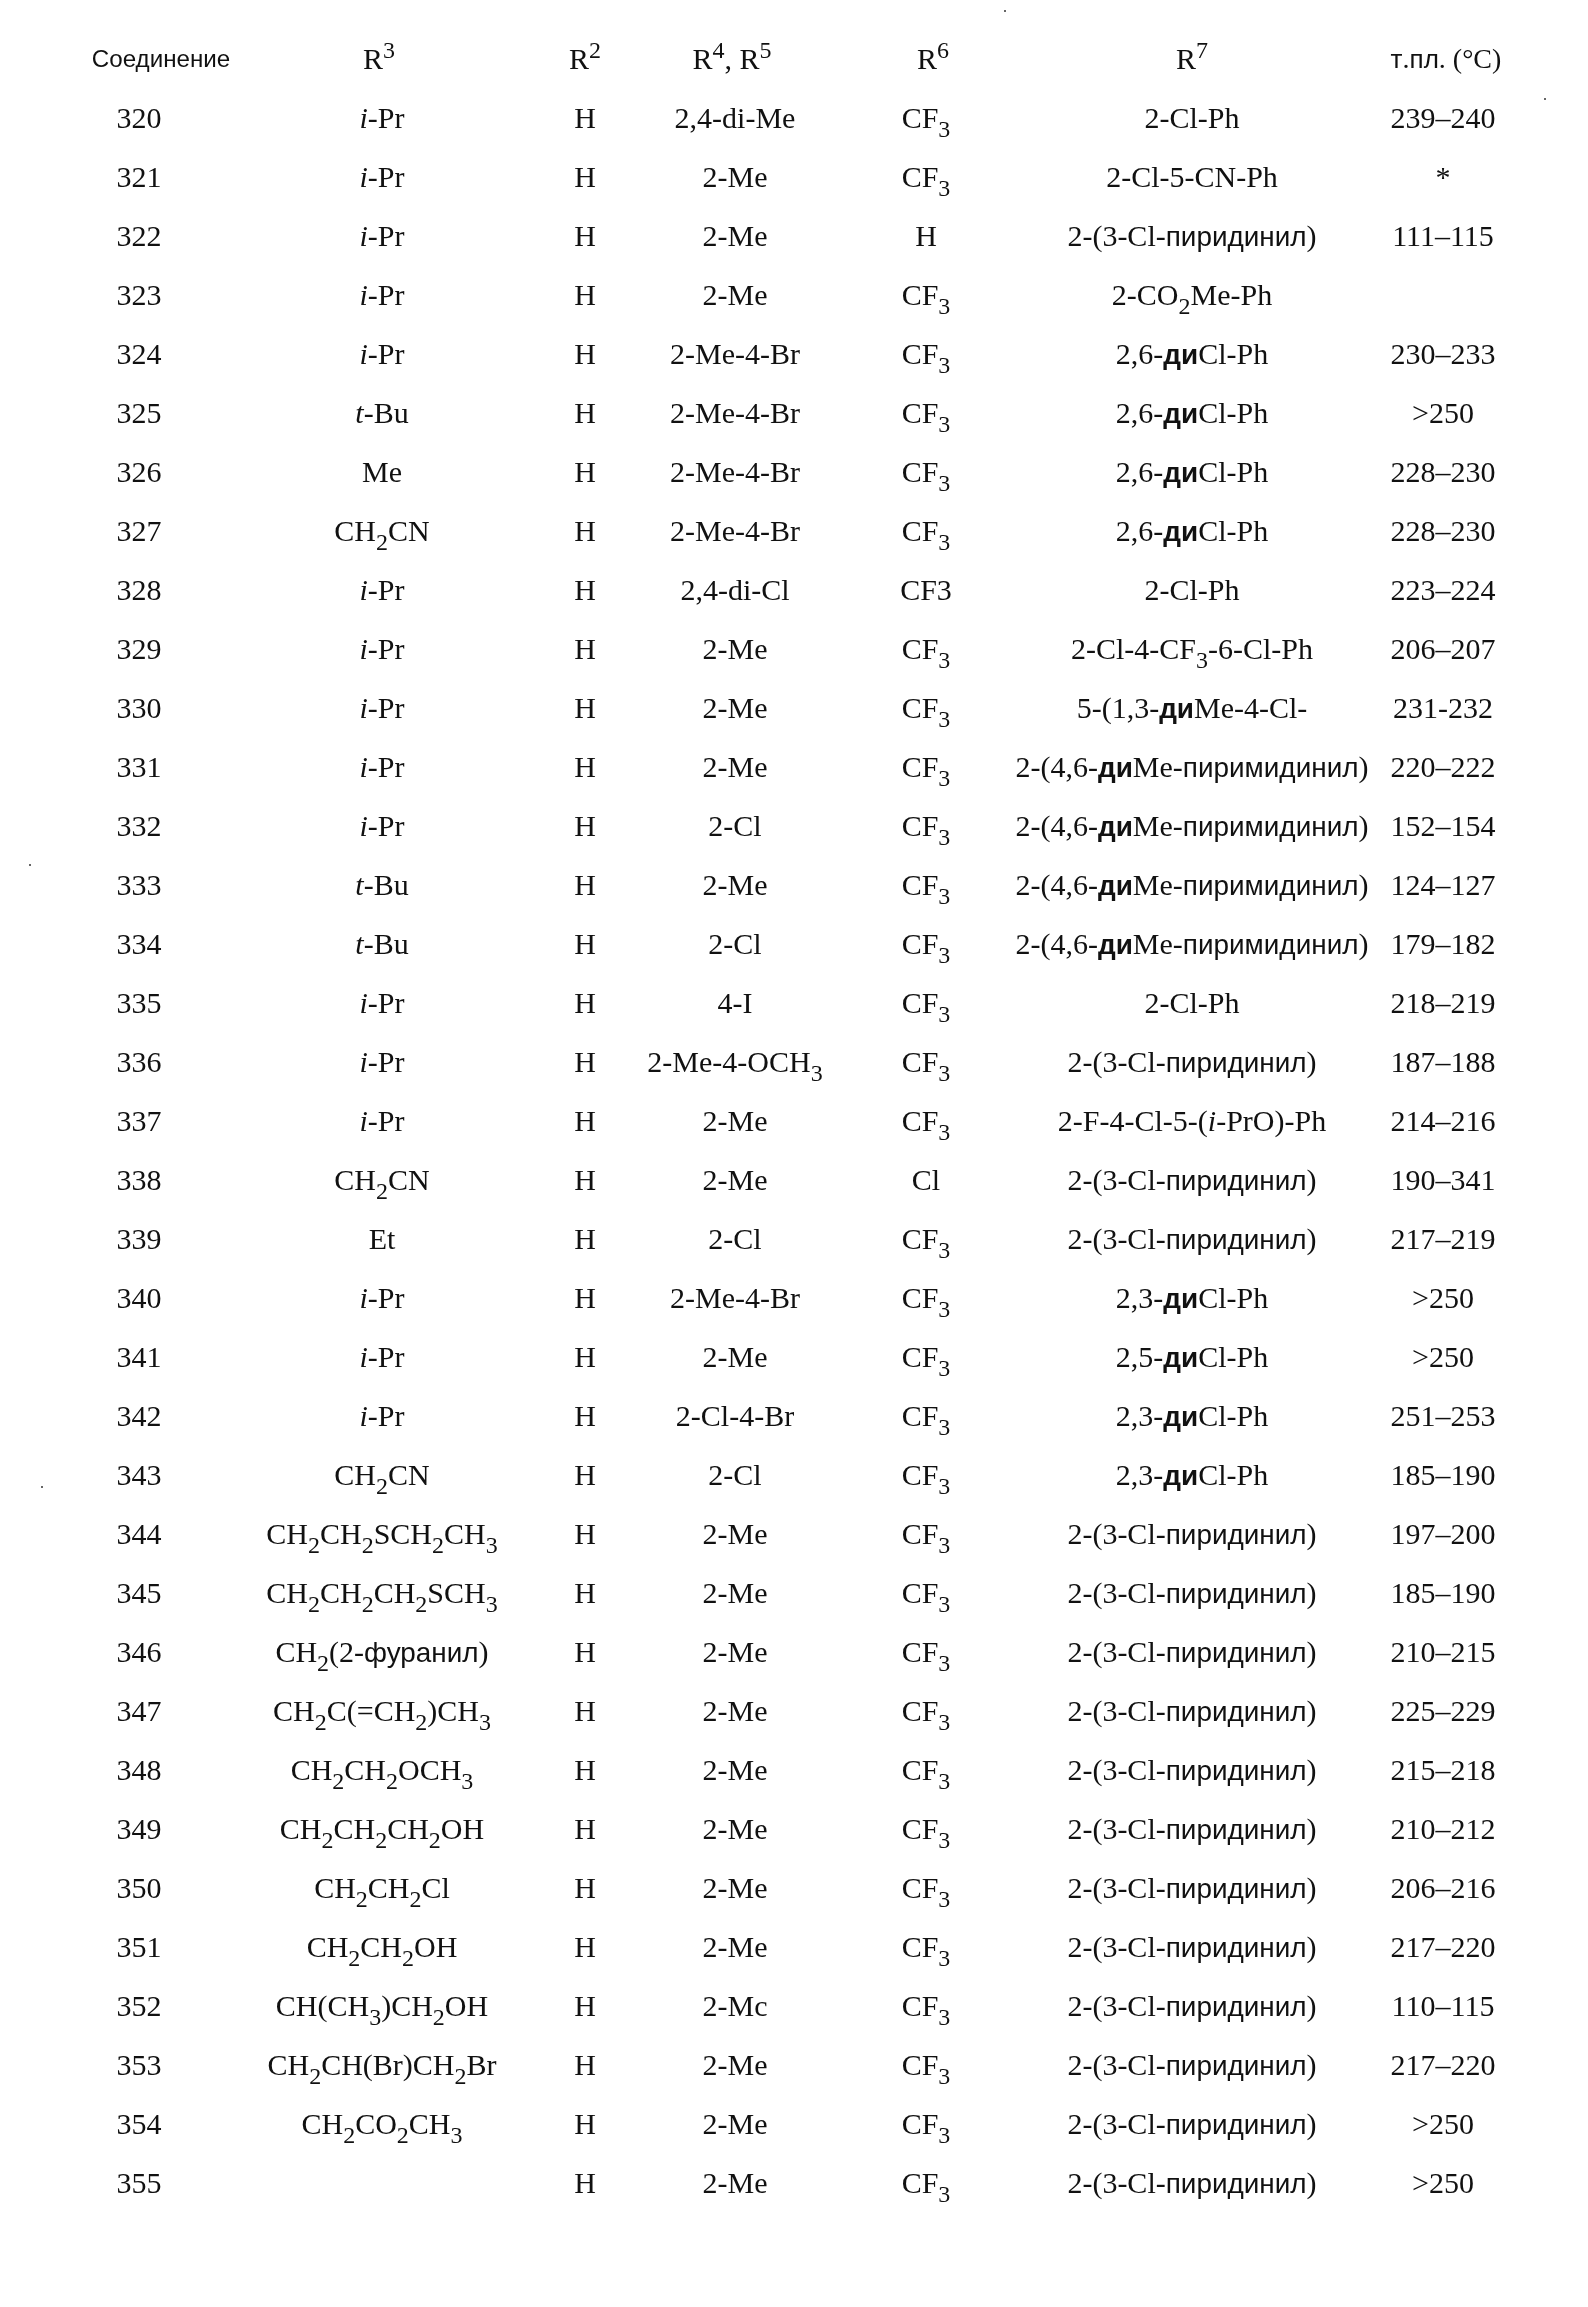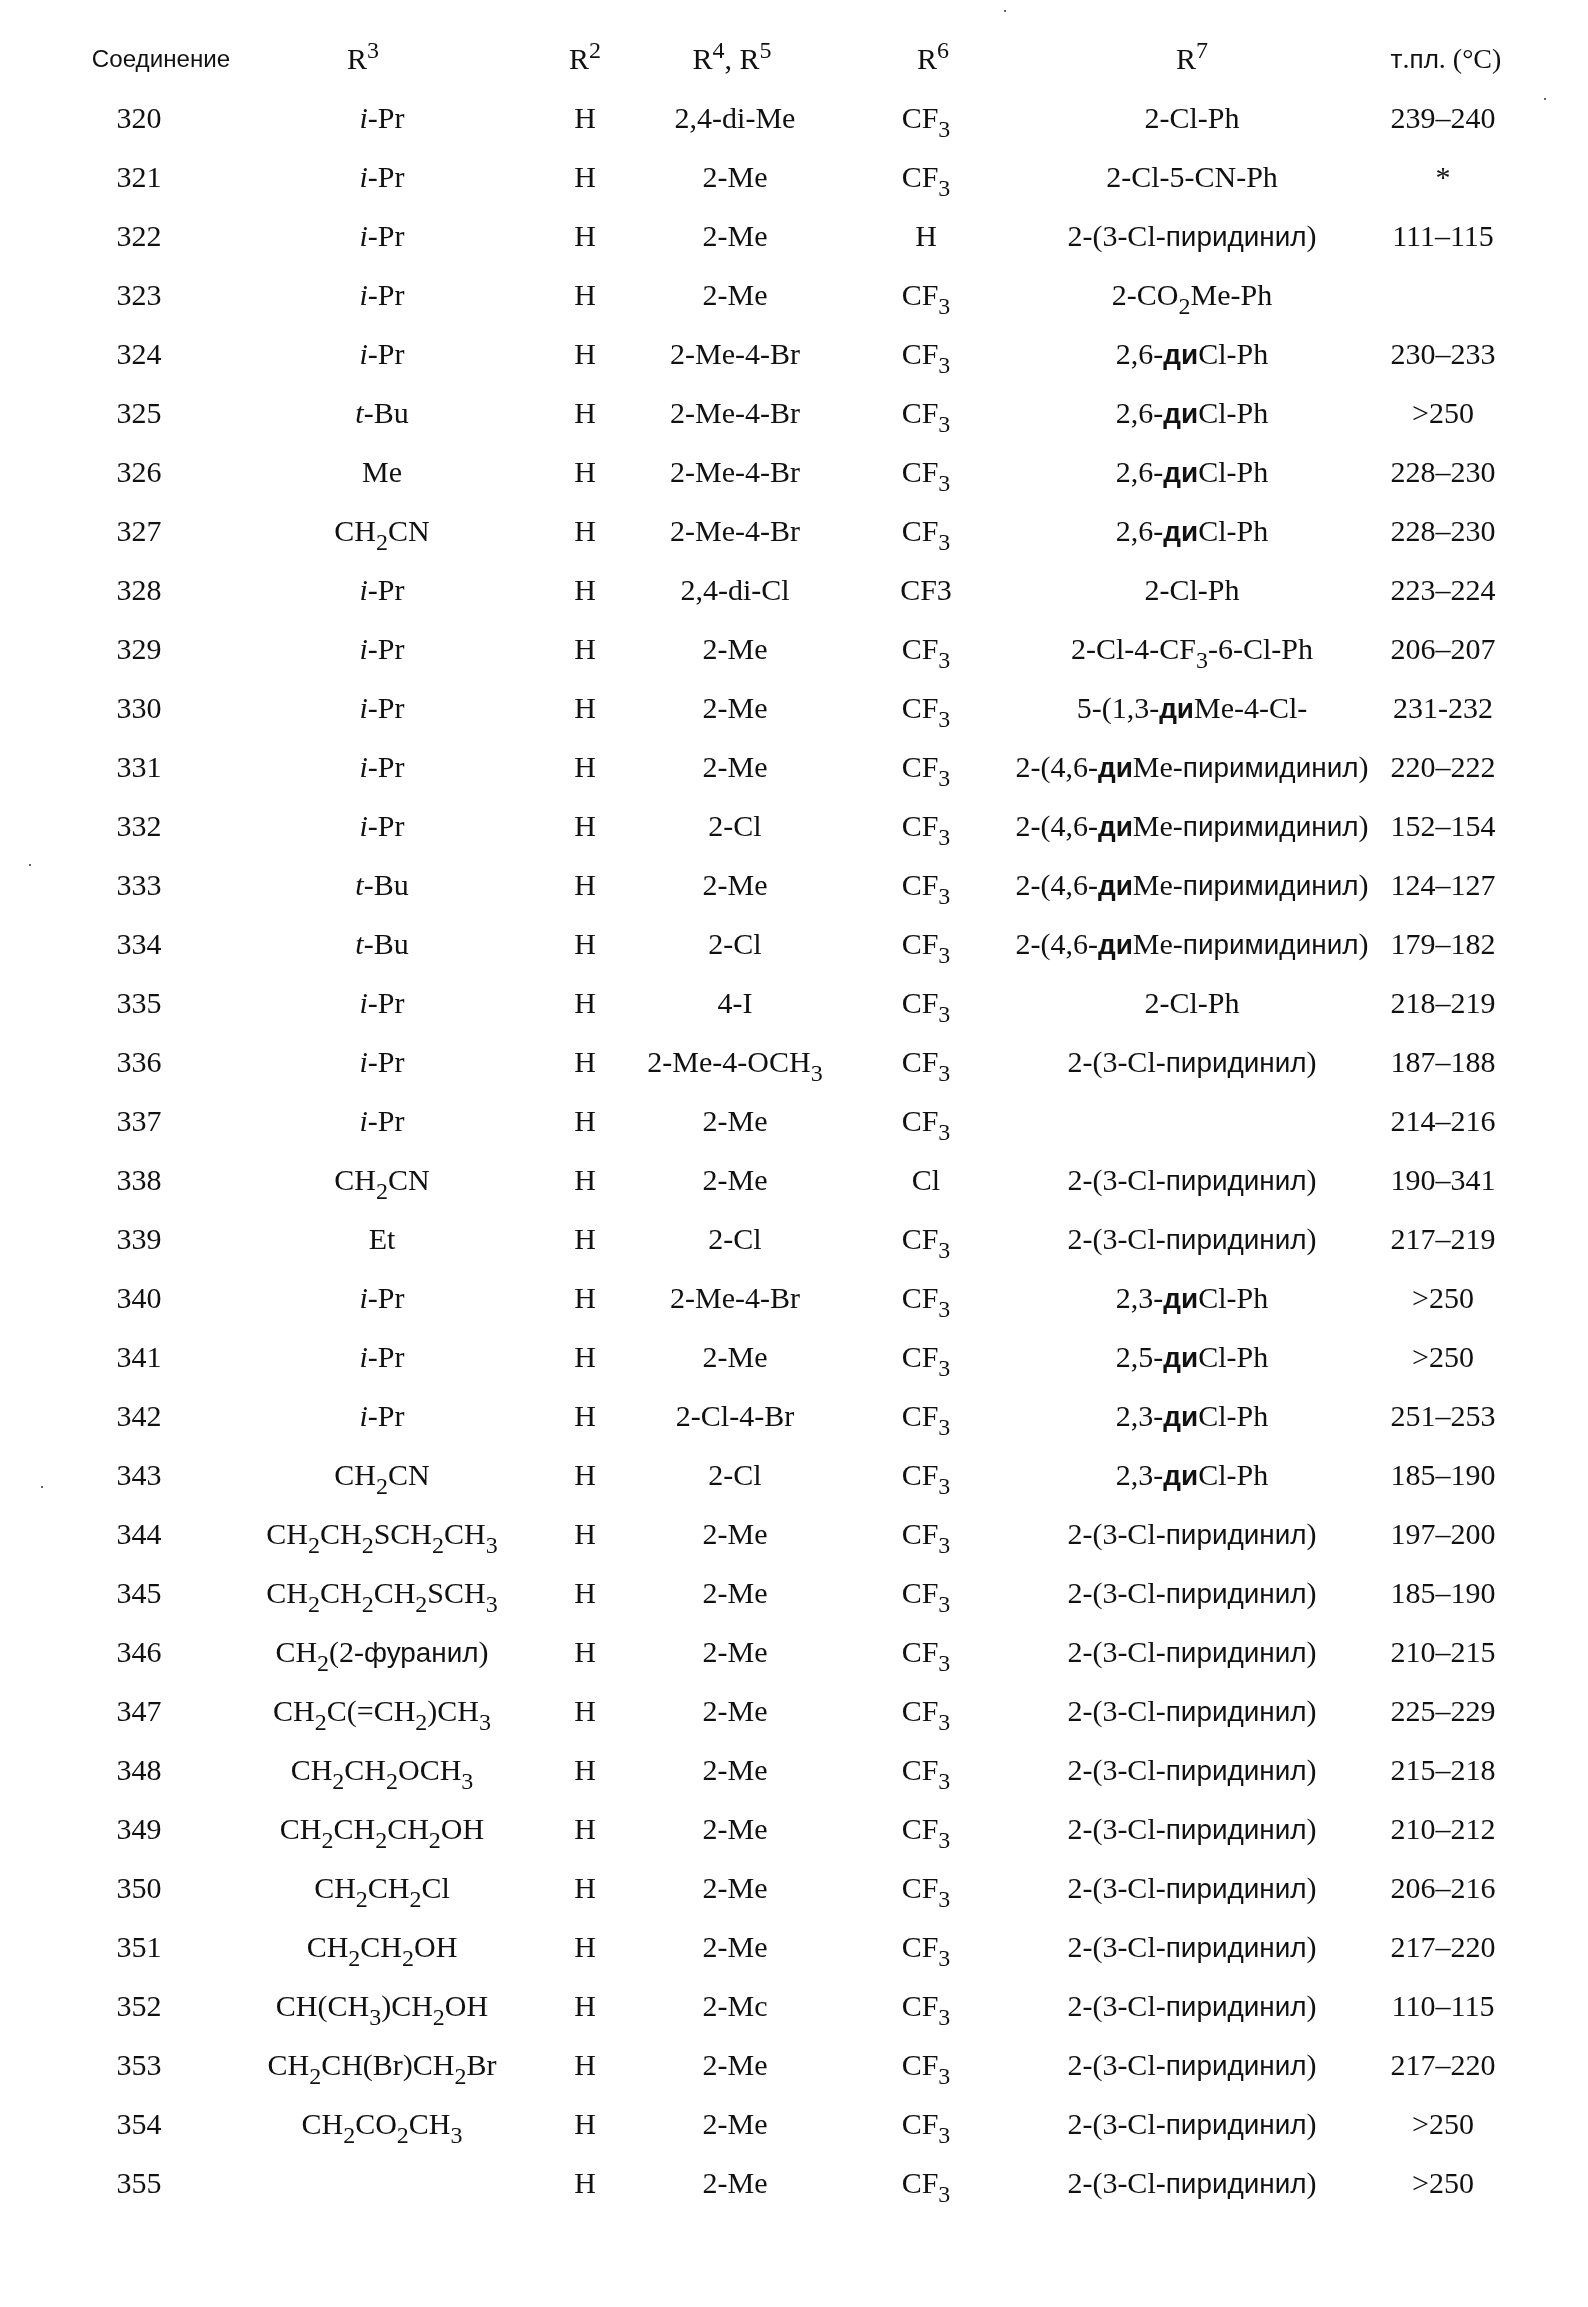--- a/index.html
+++ b/index.html
@@ -15,21 +15,21 @@
   }
   .col-num { left:139px; }
   .col-r3  { left:382px; }
   .col-r2  { left:585px; }
   .col-r45 { left:735px;font-family:Liberation Serif, serif; }
   .col-r6  { left:926px; }
   .col-r7  { left:1192px; }
   .col-mp  { left:1443px; }
 
   .hdr .col-num { left:161px; font-family:"Liberation Sans", "DejaVu Sans", sans-serif; font-size:26px; }
-  .hdr .col-r3  { left:363px; }
+  .hdr .col-r3  { left:379px; }
   .hdr .col-r45 { left:732px; }
   .hdr .col-r6  { left:933px; }
   .hdr .col-mp  { left:1446px; font-size:28px; }
 
   sub { font-size:0.8em; vertical-align:-0.38em; line-height:0; }
   sup { font-size:0.8em; vertical-align:0.45em; line-height:0; }
   .cyr { font-family:"Liberation Sans", "DejaVu Sans", sans-serif; font-size:0.93em; }
   .cyr.b { font-weight:bold; }
 
   .speck { position:absolute; width:2.4px; height:2.4px; background:#333; border-radius:50%; }
@@ -206,20 +206,21 @@
     <span class="c col-r6">CF<sub>3</sub></span>
     <span class="c col-r7">2-(3-Cl-<span class="cyr">пиридинил</span>)</span>
     <span class="c col-mp">187–188</span>
   </div>
   <div class="row">
     <span class="c col-num">337</span>
     <span class="c col-r3"><i>i</i>-Pr</span>
     <span class="c col-r2">H</span>
     <span class="c col-r45">2-Me</span>
     <span class="c col-r6">CF<sub>3</sub></span>
+    <span class="c col-r7">2-F-4-Cl-5-(<i>i</i>-PrO)-Ph</span>
     <span class="c col-mp">214–216</span>
   </div>
   <div class="row">
     <span class="c col-num">338</span>
     <span class="c col-r3">CH<sub>2</sub>CN</span>
     <span class="c col-r2">H</span>
     <span class="c col-r45">2-Me</span>
     <span class="c col-r6">Cl</span>
     <span class="c col-r7">2-(3-Cl-<span class="cyr">пиридинил</span>)</span>
     <span class="c col-mp">190–341</span>

